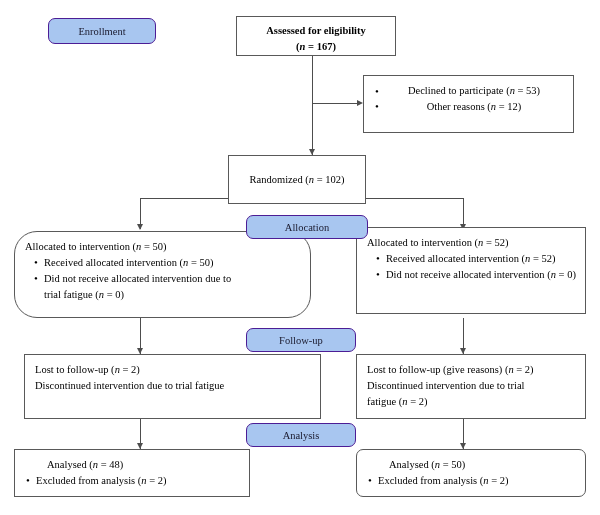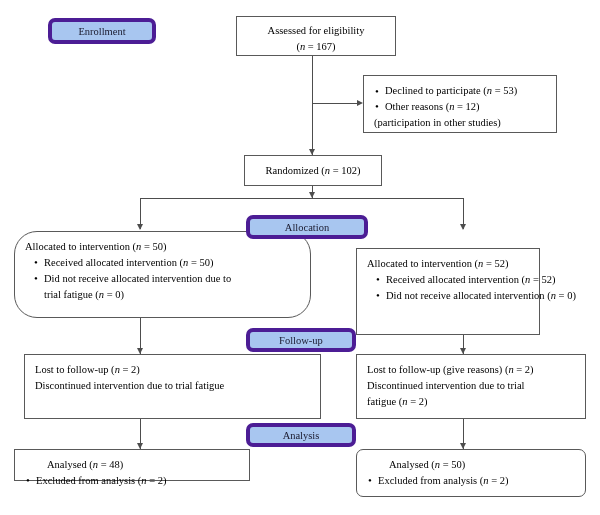--- a/index.html
+++ b/index.html
@@ -13,21 +13,21 @@
     height: 515px;
     background: #ffffff;
     font-family: "Liberation Serif", "DejaVu Serif", serif;
     overflow: hidden;
   }
 
   
   .stage {
     position: absolute;
     background: #a8c6f0;
-    border: 4px solid #4c1d95;
+    border: 1px solid #4c1d95;
     border-radius: 7px;
     color: #1a1a2e;
     font-size: 10.5px;
     display: flex;
     align-items: center;
     justify-content: center;
     box-sizing: border-box;
     z-index: 5;
   }
 
@@ -134,60 +134,59 @@
   <div class="vline" style="left:140px; top:318px; height:36px;"></div>
   <div class="arrow-down" style="left:136.5px; top:348px;"></div>
   <div class="vline" style="left:463px; top:318px; height:36px;"></div>
   <div class="arrow-down" style="left:459.5px; top:348px;"></div>
 
   <div class="vline" style="left:140px; top:419px; height:30px;"></div>
   <div class="arrow-down" style="left:136.5px; top:443px;"></div>
   <div class="vline" style="left:463px; top:419px; height:30px;"></div>
   <div class="arrow-down" style="left:459.5px; top:443px;"></div>
 
-  <div class="box" style="left:236px; top:16px; width:160px; height:40px; text-align:center; padding:6px 8px;">
+  <div class="box" style="left:236px; top:16px; width:160px; height:40px; text-align:center; padding:6px 8px;font-weight:bold;">
     <div class="line">Assessed for eligibility</div>
     <div class="line"><span>(</span><span class="ital">n</span><span> = 167)</span></div>
   </div>
 
-  <div class="box" style="left:363px; top:75px; width:194px; height:58px;">
+  <div class="box" style="left:363px; top:75px; width:211px; height:58px;text-align:center;">
     <div class="line bul"><span>Declined to participate (</span><span class="ital">n</span><span> = 53)</span></div>
     <div class="line bul"><span>Other reasons (</span><span class="ital">n</span><span> = 12)</span></div>
-    <div class="line">(participation in other studies)</div>
   </div>
 
-  <div class="box" style="left:244px; top:155px; width:138px; height:31px; display:flex; align-items:center; justify-content:center;">
+  <div class="box" style="left:228px; top:155px; width:138px; height:49px; display:flex; align-items:center; justify-content:center;">
     <div class="line"><span>Randomized (</span><span class="ital">n</span><span> = 102)</span></div>
   </div>
 
   <div class="box" style="left:14px; top:231px; width:297px; height:87px;border-radius:23px;">
     <div class="line"><span>Allocated to intervention (</span><span class="ital">n</span><span> = 50)</span></div>
     <div class="line bul" style="margin-left:8px;"><span>Received allocated intervention (</span><span class="ital">n</span><span> = 50)</span></div>
     <div class="line bul" style="margin-left:8px;"><span>Did not receive allocated intervention due to</span></div>
     <div class="line" style="margin-left:19px;"><span>trial fatigue (</span><span class="ital">n</span><span> = 0)</span></div>
   </div>
 
-  <div class="box" style="left:356px; top:248px; width:184px; height:87px;">
+  <div class="box" style="left:356px; top:227px; width:230px; height:87px;">
     <div class="line"><span>Allocated to intervention (</span><span class="ital">n</span><span> = 52)</span></div>
     <div class="line bul" style="margin-left:8px;"><span>Received allocated intervention (</span><span class="ital">n</span><span> = 52)</span></div>
     <div class="line bul" style="margin-left:8px;font-family:Liberation Serif, serif;"><span>Did not receive allocated intervention (</span><span class="ital">n</span><span> = 0)</span></div>
   </div>
 
   <div class="box" style="left:24px; top:354px; width:297px; height:65px;">
     <div class="line"><span>Lost to follow-up (</span><span class="ital">n</span><span> = 2)</span></div>
     <div class="line">Discontinued intervention due to trial fatigue</div>
   </div>
 
   <div class="box" style="left:356px; top:354px; width:230px; height:65px;">
     <div class="line"><span>Lost to follow-up (give reasons) (</span><span class="ital">n</span><span> = 2)</span></div>
     <div class="line">Discontinued intervention due to trial</div>
     <div class="line"><span>fatigue (</span><span class="ital">n</span><span> = 2)</span></div>
   </div>
 
-  <div class="box" style="left:14px; top:449px; width:236px; height:32px;">
+  <div class="box" style="left:14px; top:449px; width:236px; height:48px;">
     <div class="line indent"><span>Analysed (</span><span class="ital">n</span><span> = 48)</span></div>
     <div class="line bul"><span>Excluded from analysis (</span><span class="ital">n</span><span> = 2)</span></div>
   </div>
 
   <div class="box" style="left:356px; top:449px; width:230px; height:48px;border-radius:7px;">
     <div class="line indent"><span>Analysed (</span><span class="ital">n</span><span> = 50)</span></div>
     <div class="line bul"><span>Excluded from analysis (</span><span class="ital">n</span><span> = 2)</span></div>
   </div>
 
 </div>

